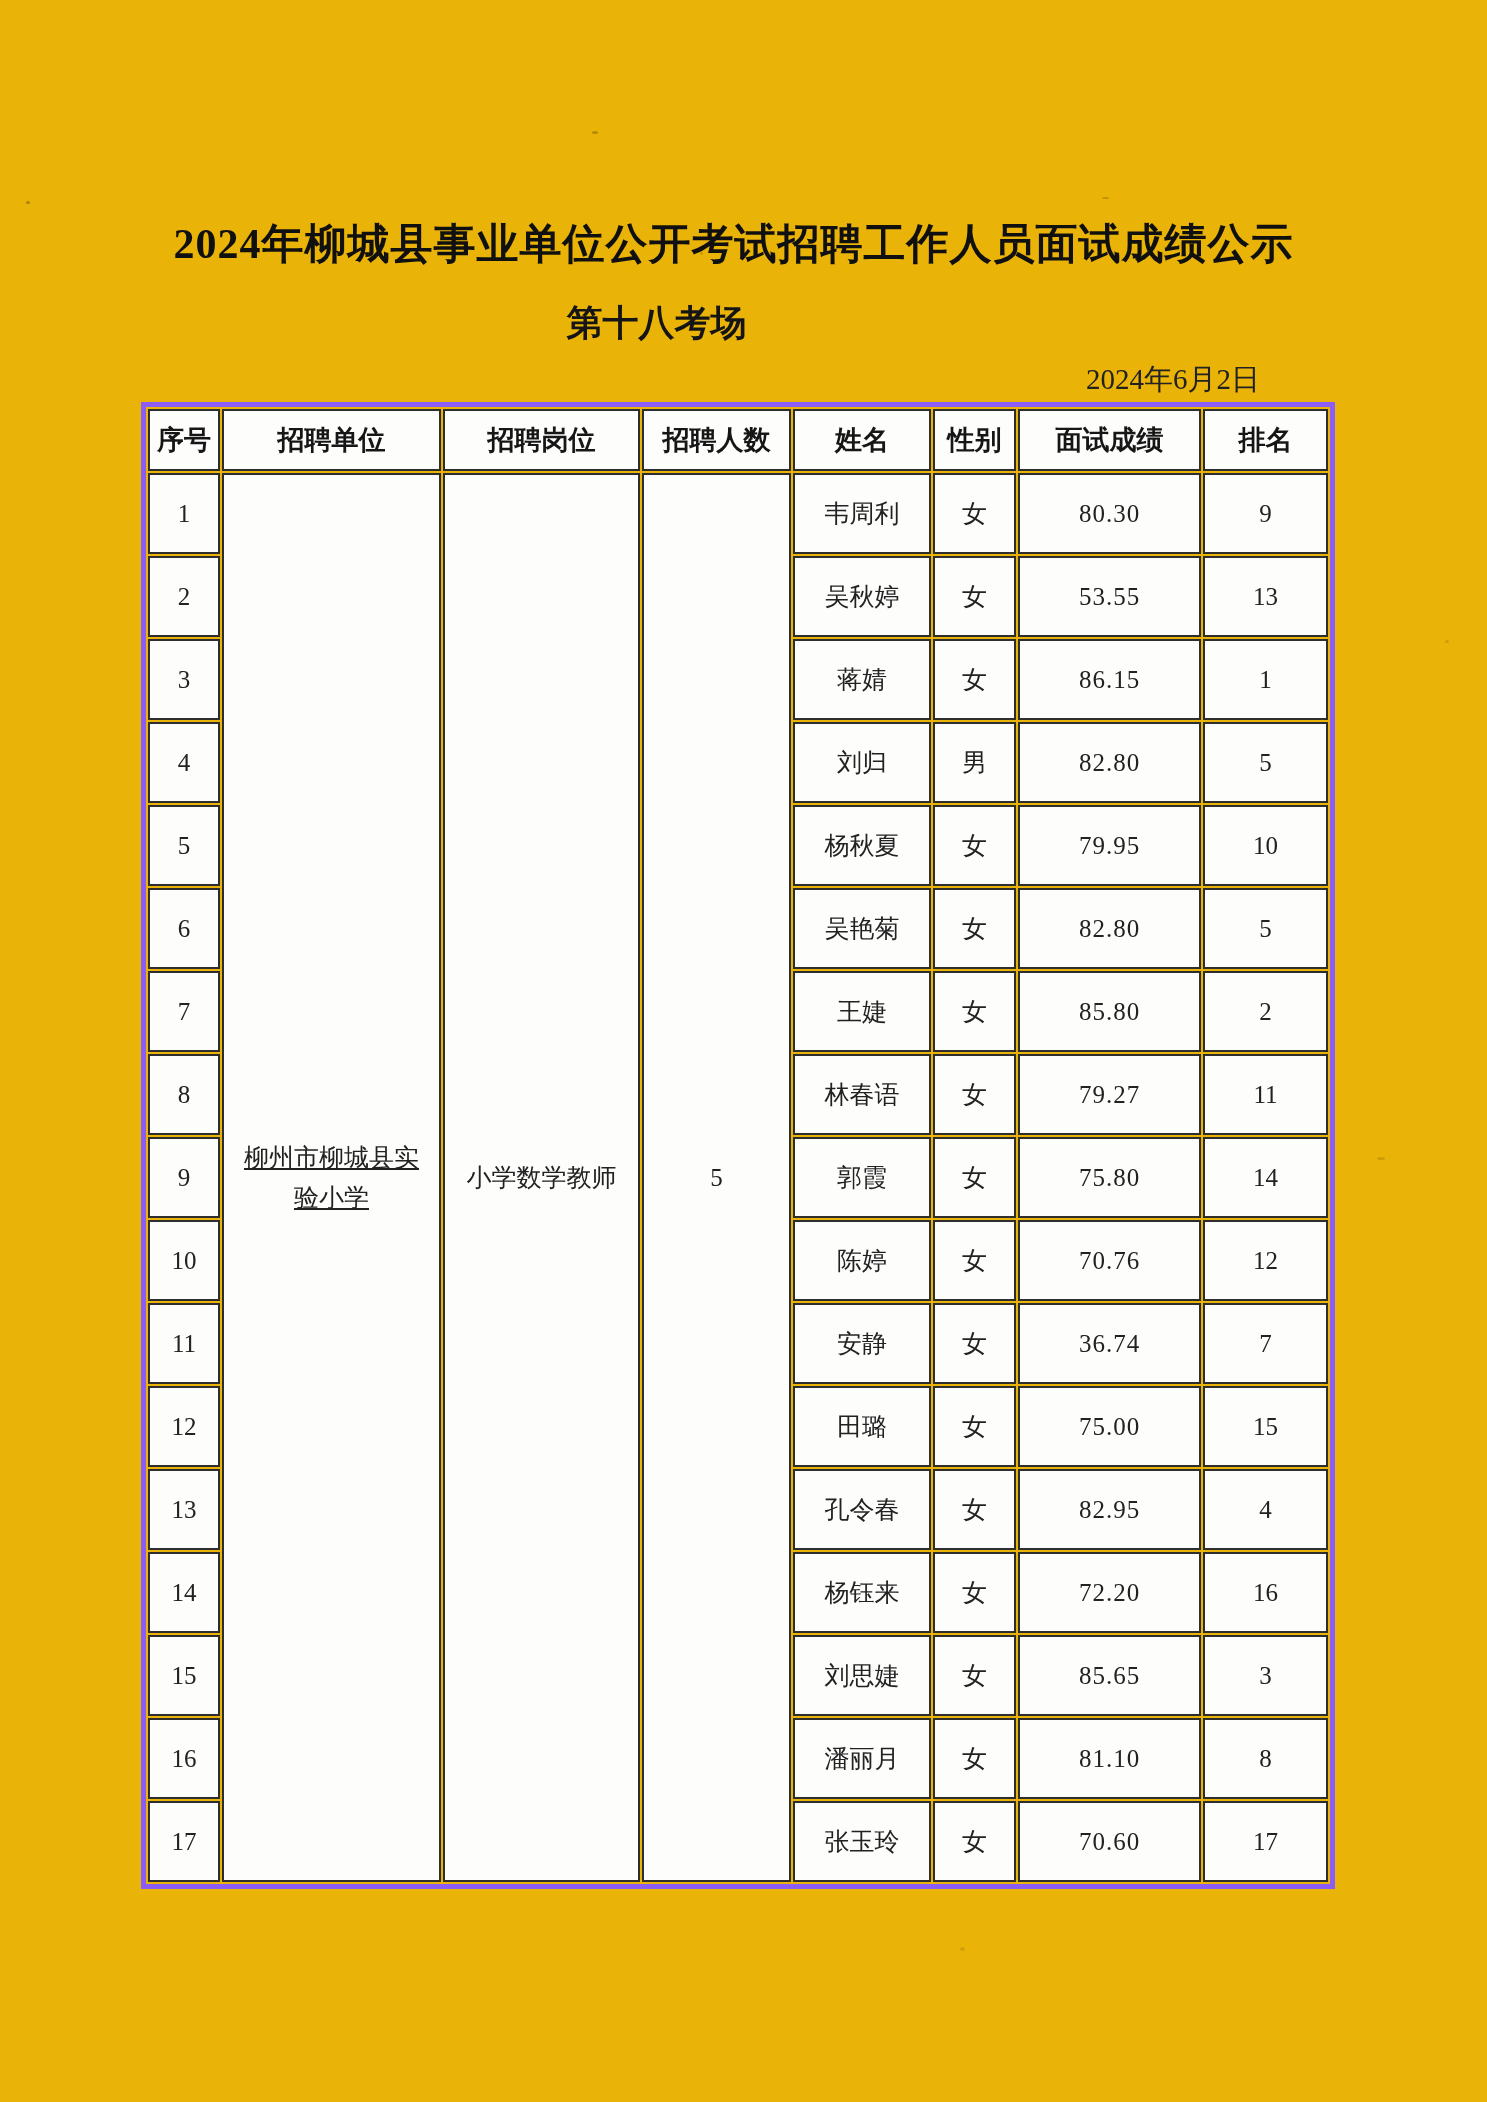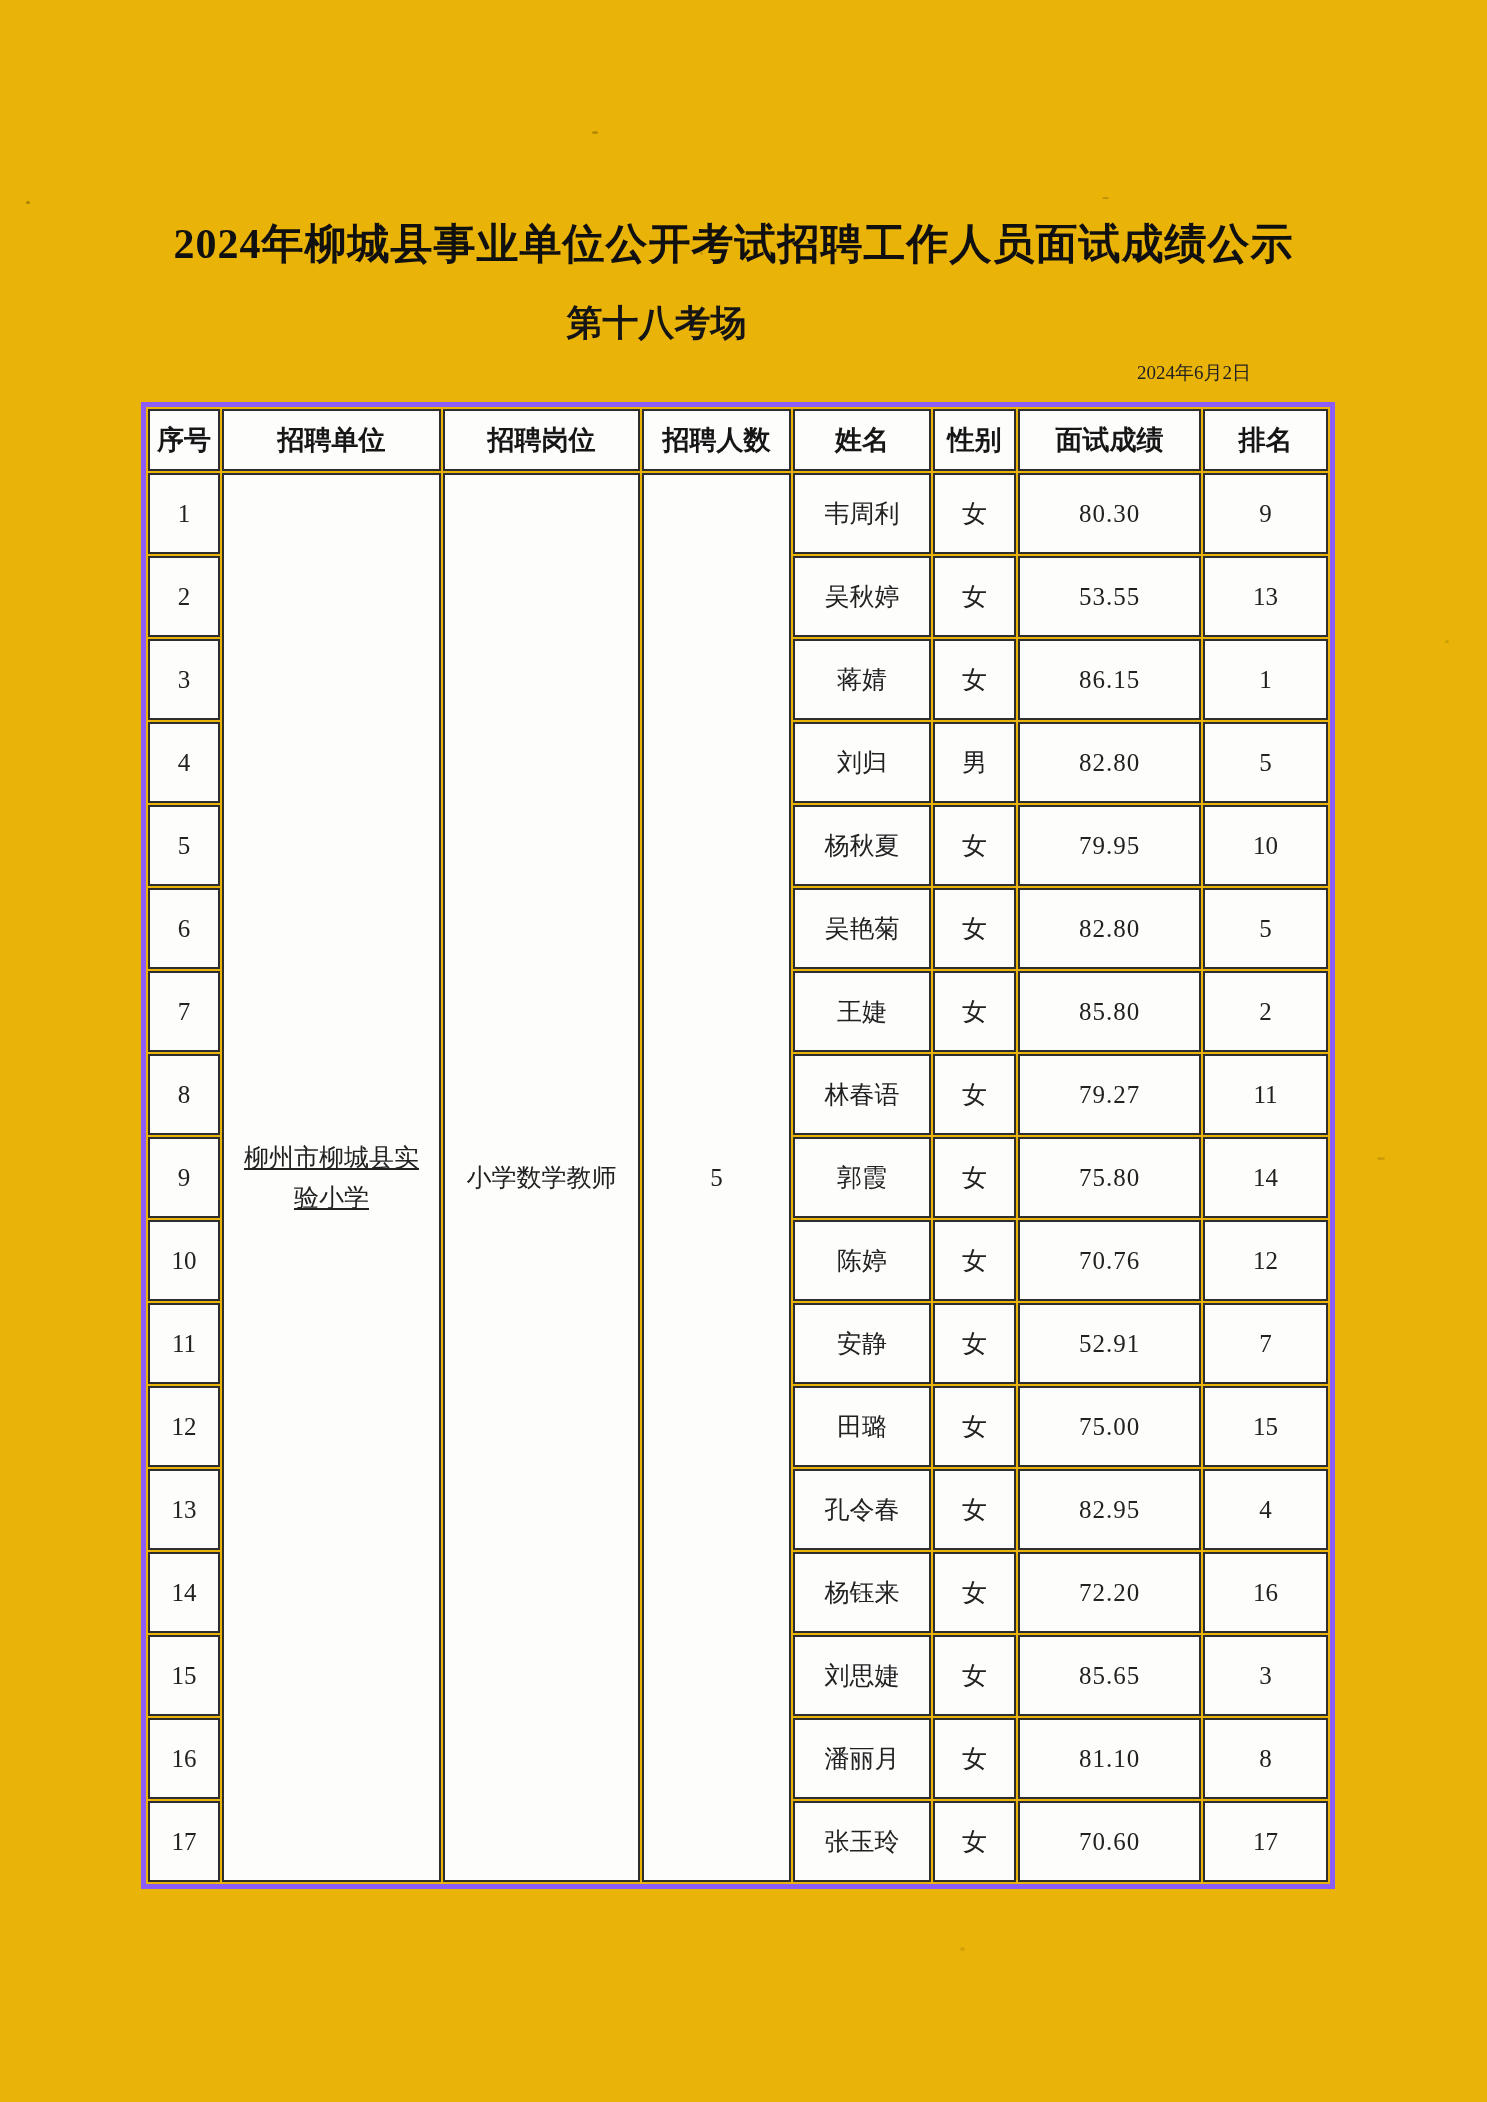--- a/index.html
+++ b/index.html
@@ -21,22 +21,22 @@
     white-space:nowrap;
   }
   .doc-subtitle{
     position:absolute;top:299px;left:0;width:100%;
     text-align:center;
     transform:translateX(-87px);
     font-size:36px;font-weight:bold;
     color:#151515;
   }
   .doc-date{
-    position:absolute;top:360px;right:236px;
-    font-size:19px;color:#222;
+    position:absolute;top:360px;right:227px;
+    font-size:29px;color:#222;
   }
   table.results{
     position:absolute;left:141px;top:402px;
     table-layout:fixed;
     border-collapse:separate;
     border-spacing:2px;
     border:5px solid #8b5cf6;
     background:transparent;
   }
   table.results th, table.results td{
@@ -166,21 +166,21 @@
           <td data-name="serial-cell">10</td>
           <td data-name="name-cell">陈婷</td>
           <td data-name="gender-cell">女</td>
           <td data-name="score-cell" class="score">70.76</td>
           <td data-name="rank-cell">12</td>
         </tr>
         <tr data-name="table-row">
           <td data-name="serial-cell">11</td>
           <td data-name="name-cell">安静</td>
           <td data-name="gender-cell">女</td>
-          <td data-name="score-cell" class="score">52.91</td>
+          <td data-name="score-cell" class="score">36.74</td>
           <td data-name="rank-cell">7</td>
         </tr>
         <tr data-name="table-row">
           <td data-name="serial-cell">12</td>
           <td data-name="name-cell">田璐</td>
           <td data-name="gender-cell">女</td>
           <td data-name="score-cell" class="score">75.00</td>
           <td data-name="rank-cell">15</td>
         </tr>
         <tr data-name="table-row">

